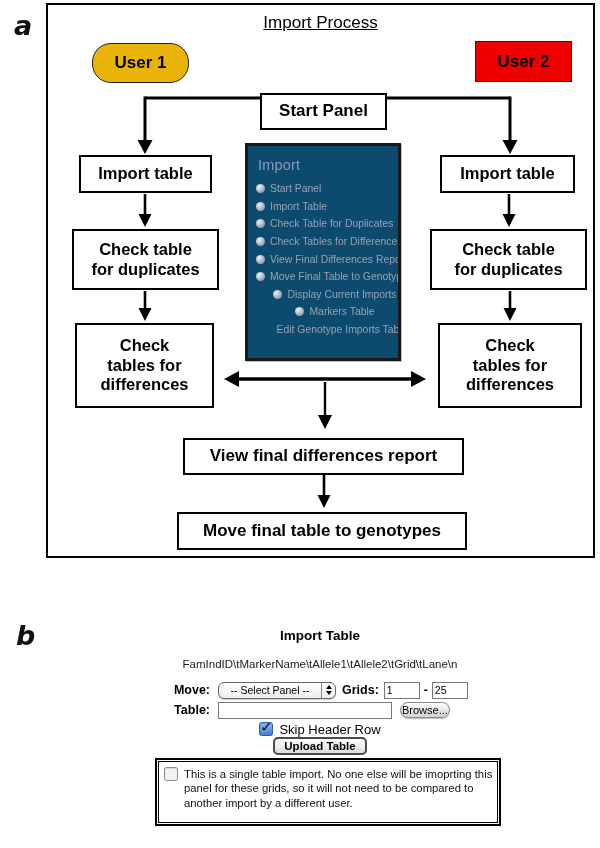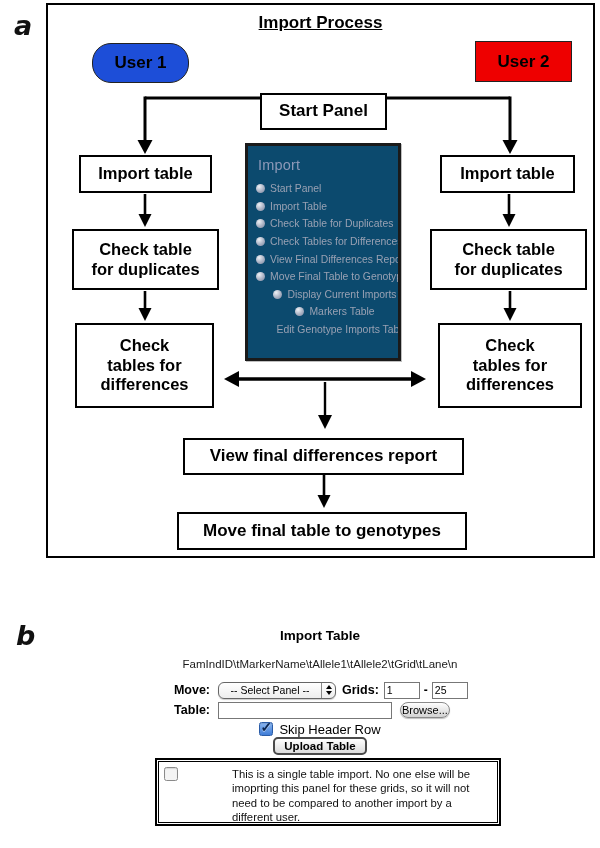--- a/index.html
+++ b/index.html
@@ -14,21 +14,21 @@
   #label-a{left:14px;top:12px;}
   #label-b{left:16px;top:622px;}
 
   
   .flow-outer{
     position:absolute;left:46px;top:3px;width:549px;height:555px;
     border:2px solid #000;background:#fff;box-sizing:border-box;
   }
   .flow-title{
     position:absolute;left:0;right:0;top:8px;text-align:center;
-    font-size:17px;font-weight:bold;text-decoration:underline;
+    font-size:17px;font-weight:normal;text-decoration:underline;
   }
   .user-box{
     position:absolute;display:flex;align-items:center;justify-content:center;
     font-weight:bold;font-size:17px;color:#000;border:1px solid #222;box-sizing:border-box;
   }
   #user1{left:44px;top:38px;width:97px;height:40px;}
   #user2{left:427px;top:36px;width:97px;height:41px;}
   .fbox{
     position:absolute;background:#fff;border:2px solid #000;box-sizing:border-box;
     display:flex;align-items:center;justify-content:center;text-align:center;
@@ -121,35 +121,35 @@
   }
   .mac-checkbox.checked::after{
     content:"\2713";position:absolute;left:0px;top:-4px;
     font-size:14px;font-weight:bold;color:#0a2550;text-shadow:0 1px 0 rgba(255,255,255,.45);
   }
   .skip-label{font-size:13px;margin-left:6px;}
   .notice-box{
     position:absolute;left:155px;top:158px;width:346px;height:68px;box-sizing:border-box;
     border:2px solid #000;
     box-shadow:inset 0 0 0 1px #fff, inset 0 0 0 2px #000;
-    display:flex;align-items:flex-start;padding:7px 6px 16px 7px;background:#fff;gap:48px;
+    display:flex;align-items:flex-start;padding:7px 6px 16px 7px;background:#fff;
   }
   .notice-text{
     font-size:11.3px;line-height:1.27;margin-left:6px;color:#111;
   }
 </style>
 </head>
 <body>
 
 <div class="fig-label" id="label-a">a</div>
 
 <div class="flow-outer">
   <div class="flow-title">Import Process</div>
 
-  <div class="user-box" id="user1" style="background:#1d4ed8;border-radius:19px;">User 1</div>
+  <div class="user-box" id="user1" style="background:#eab308;border-radius:19px;">User 1</div>
   <div class="user-box" id="user2" style="background:#ee0000;">User 2</div>
 
   <div class="fbox" id="box-start">Start Panel</div>
   <div class="fbox" id="box-import-l">Import table</div>
   <div class="fbox" id="box-import-r">Import table</div>
   <div class="fbox" id="box-dup-l">Check table
 for duplicates</div>
   <div class="fbox" id="box-dup-r">Check table
 for duplicates</div>
   <div class="fbox" id="box-diff-l">Check

